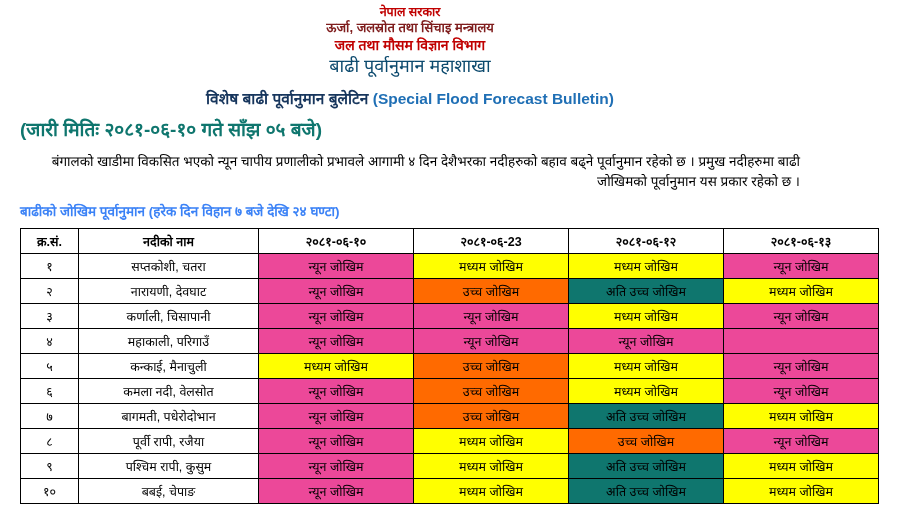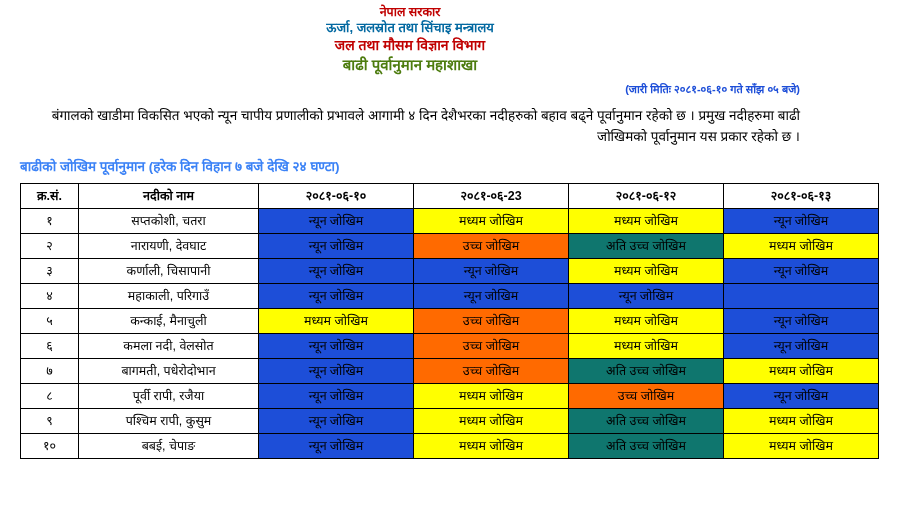--- a/index.html
+++ b/index.html
@@ -24,50 +24,50 @@
   .masthead {
     text-align: center;
     line-height: 1.28;
   }
   .masthead .gov {
     color: #c00000;
     font-size: 12.5px;
     font-weight: bold;
   }
   .masthead .ministry {
-    color: #0369a1;
+    color: #7f1d1d;
     font-size: 13px;
     font-weight: bold;
   }
   .masthead .dept {
     color: #c00000;
     font-size: 14px;
     font-weight: bold;
   }
   .masthead .division {
-    color: #4d7c0f;
-    font-size: 15px;
-    font-weight: bold;
+    color: #0c4a6e;
+    font-size: 18px;
+    font-weight: normal;
   }
   .bulletin-title {
     text-align: center;
     margin-top: 9px;
     font-size: 15.5px;
     font-weight: bold;
     color: #17365d;
   }
   .bulletin-title .en {
     color: #1f6fb5;
   }
   .issue-line {
-    text-align: right;
+    text-align: left;
     margin-top: 7px;
-    font-size: 11px;
-    font-weight: bold;
-    color: #1d4ed8;
+    font-size: 19px;
+    font-weight: bold;
+    color: #0f766e;
   }
   .summary {
     margin-top: 10px;
     font-size: 13.5px;
     line-height: 1.55;
     text-align: right;
     color: #000000;
   }
   .section-head {
     margin-top: 9px;
@@ -101,37 +101,41 @@
   td.sn, td.river {
     background: #ffffff;
   }
   td.river {
     text-align: left;
     padding-left: 12px;
   }
   td.risk {
     font-weight: normal;
   }
-  .risk-low { background: #1d4ed8; font-family: Liberation Serif, serif; }
+  .risk-low { background: #ec4899; }
   .risk-med { background: #ffff00; }
   .risk-high { background: #ff6a00; }
   .risk-vhigh { background: #0f766e; }
 </style>
 </head>
 <body>
 
 <div class="page">
 
   <div class="masthead">
     <div class="gov">नेपाल सरकार</div>
     <div class="ministry">ऊर्जा, जलस्रोत तथा सिंचाइ मन्त्रालय</div>
     <div class="dept">जल तथा मौसम विज्ञान विभाग</div>
     <div class="division">बाढी पूर्वानुमान महाशाखा</div>
   </div>
 
+  <div class="bulletin-title">
+    <span>विशेष बाढी पूर्वानुमान बुलेटिन</span>
+    <span class="en">(Special Flood Forecast Bulletin)</span>
+  </div>
 
   <div class="issue-line">(जारी मितिः २०८१-०६-१० गते साँझ ०५ बजे)</div>
 
   <div class="summary">बंगालको खाडीमा विकसित भएको न्यून चापीय प्रणालीको प्रभावले आगामी ४ दिन देशैभरका नदीहरुको बहाव बढ्ने पूर्वानुमान रहेको छ । प्रमुख नदीहरुमा बाढी जोखिमको पूर्वानुमान यस प्रकार रहेको छ ।</div>
 
   <div class="section-head">बाढीको जोखिम पूर्वानुमान  (हरेक दिन विहान ७ बजे देखि २४ घण्टा)</div>
 
   <table class="forecast">
     <colgroup>
       <col class="c-sn">

